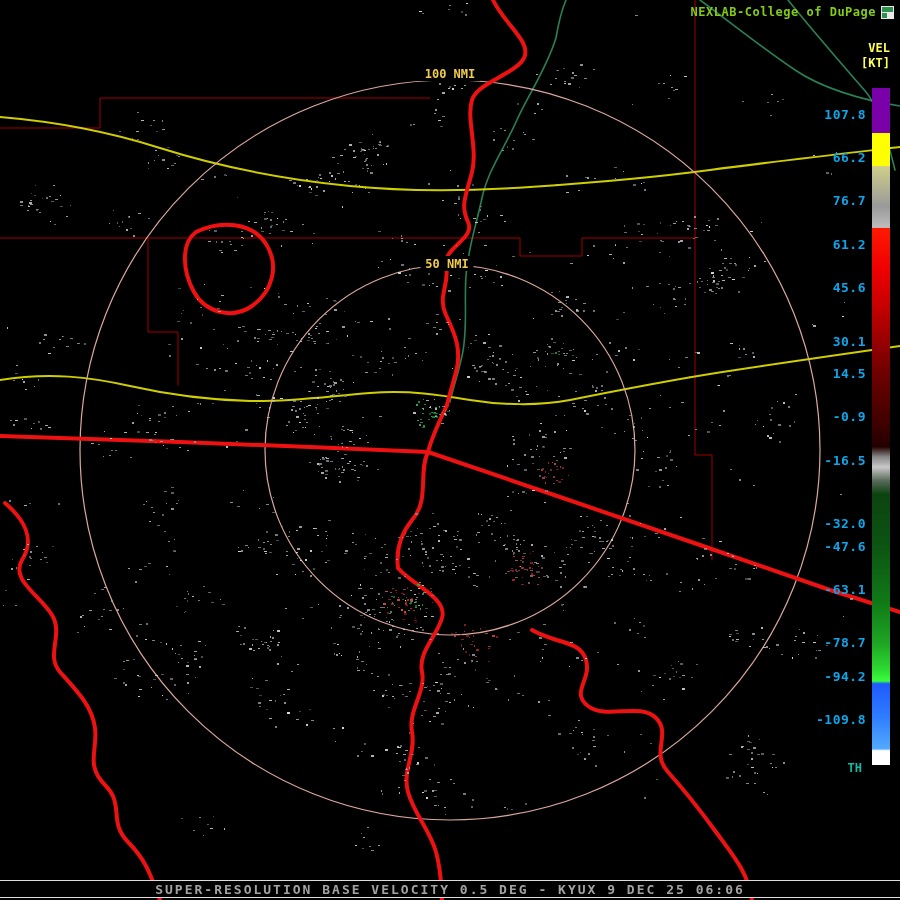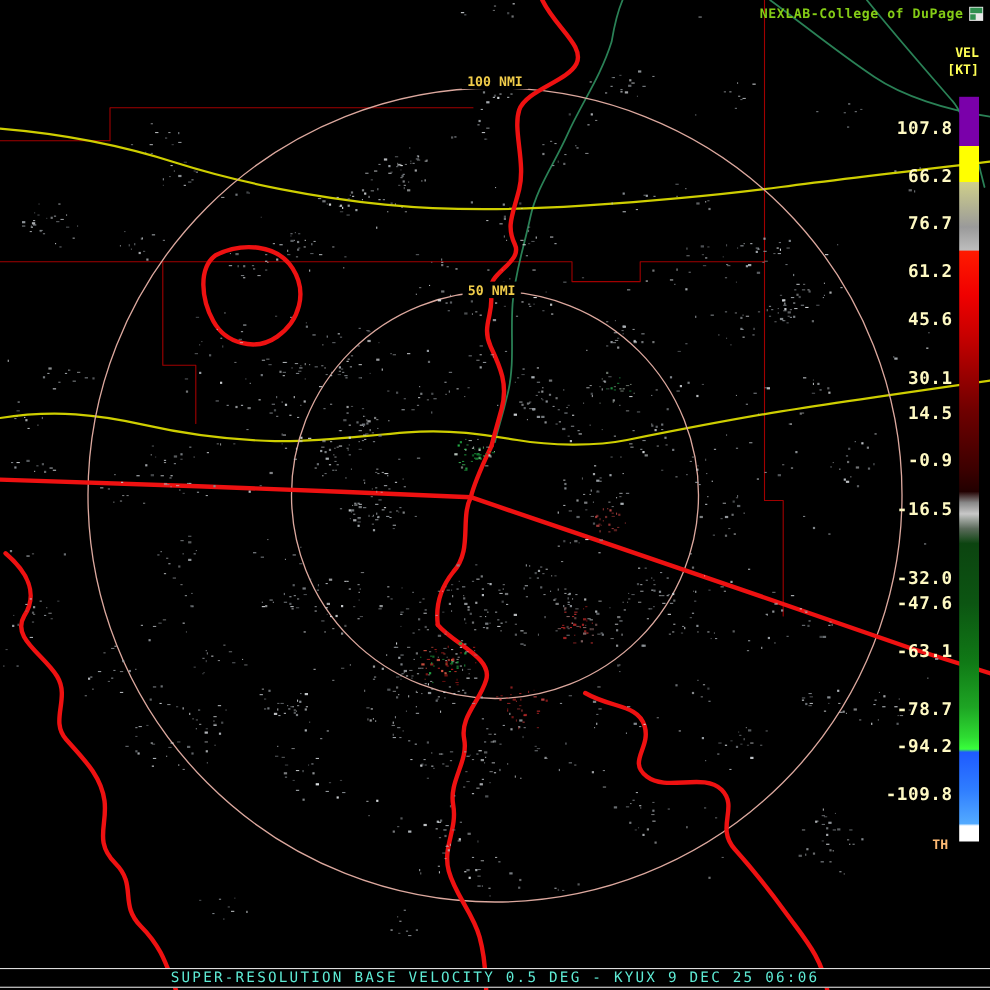--- a/index.html
+++ b/index.html
@@ -5,27 +5,27 @@
   html,body{margin:0;padding:0;background:#000;}
   .stage{position:relative;width:900px;height:900px;background:#000;overflow:hidden;
          font-family:"DejaVu Sans Mono",monospace;}
   #map-svg{position:absolute;left:0;top:0;}
   .title-row{position:absolute;top:5px;right:6px;display:flex;align-items:flex-end;gap:5px;
              color:#84cc16;font-size:12px;font-weight:bold;letter-spacing:.5px;}
   .vel-label{position:absolute;top:41px;right:10px;text-align:right;color:#ffff55;
              font-size:12px;font-weight:bold;line-height:15px;}
   .colorbar{position:absolute;top:88px;right:10px;width:18px;height:677px;}
   .cb-ticks{position:absolute;left:0;top:0;width:900px;height:900px;pointer-events:none;}
-  .cb-tick{position:absolute;right:34px;color:#fef9c3;font-size:16px;font-weight:bold;
+  .cb-tick{position:absolute;right:34px;color:#0ea5e9;font-size:13px;font-weight:bold;
            letter-spacing:.5px;white-space:pre;}
-  .th-label{position:absolute;top:761px;right:38px;color:#fdba74;font-size:12px;font-weight:bold;}
+  .th-label{position:absolute;top:761px;right:38px;color:#14b8a6;font-size:12px;font-weight:bold;}
   .footer{position:absolute;left:0;bottom:2px;width:100%;height:18px;box-sizing:border-box;
           border-top:1px solid #dcdcdc;border-bottom:1px solid #dcdcdc;background:#000;
           display:flex;align-items:center;justify-content:center;}
-  .footer span{color:#5eead4;font-size:13px;font-weight:normal;letter-spacing:2px;white-space:pre;text-align:right;}
+  .footer span{color:#a3a3a3;font-size:13px;font-weight:bold;letter-spacing:2px;white-space:pre;text-align:right;}
 </style>
 </head>
 <body>
 
 <div class="stage">
 
   <svg id="map-svg" width="900" height="900" viewBox="0 0 900 900">
     <g id="g-county">
         <path d="M695,0 L695,455 L712,455 L712,560" stroke="#aa0000" stroke-width="1" fill="none" opacity="0.95" stroke-linecap="round" stroke-linejoin="round"></path>
         <path d="M0,238 L520,238 L520,256 L582,256 L582,238 L695,238" stroke="#aa0000" stroke-width="1" fill="none" opacity="0.95" stroke-linecap="round" stroke-linejoin="round"></path>

